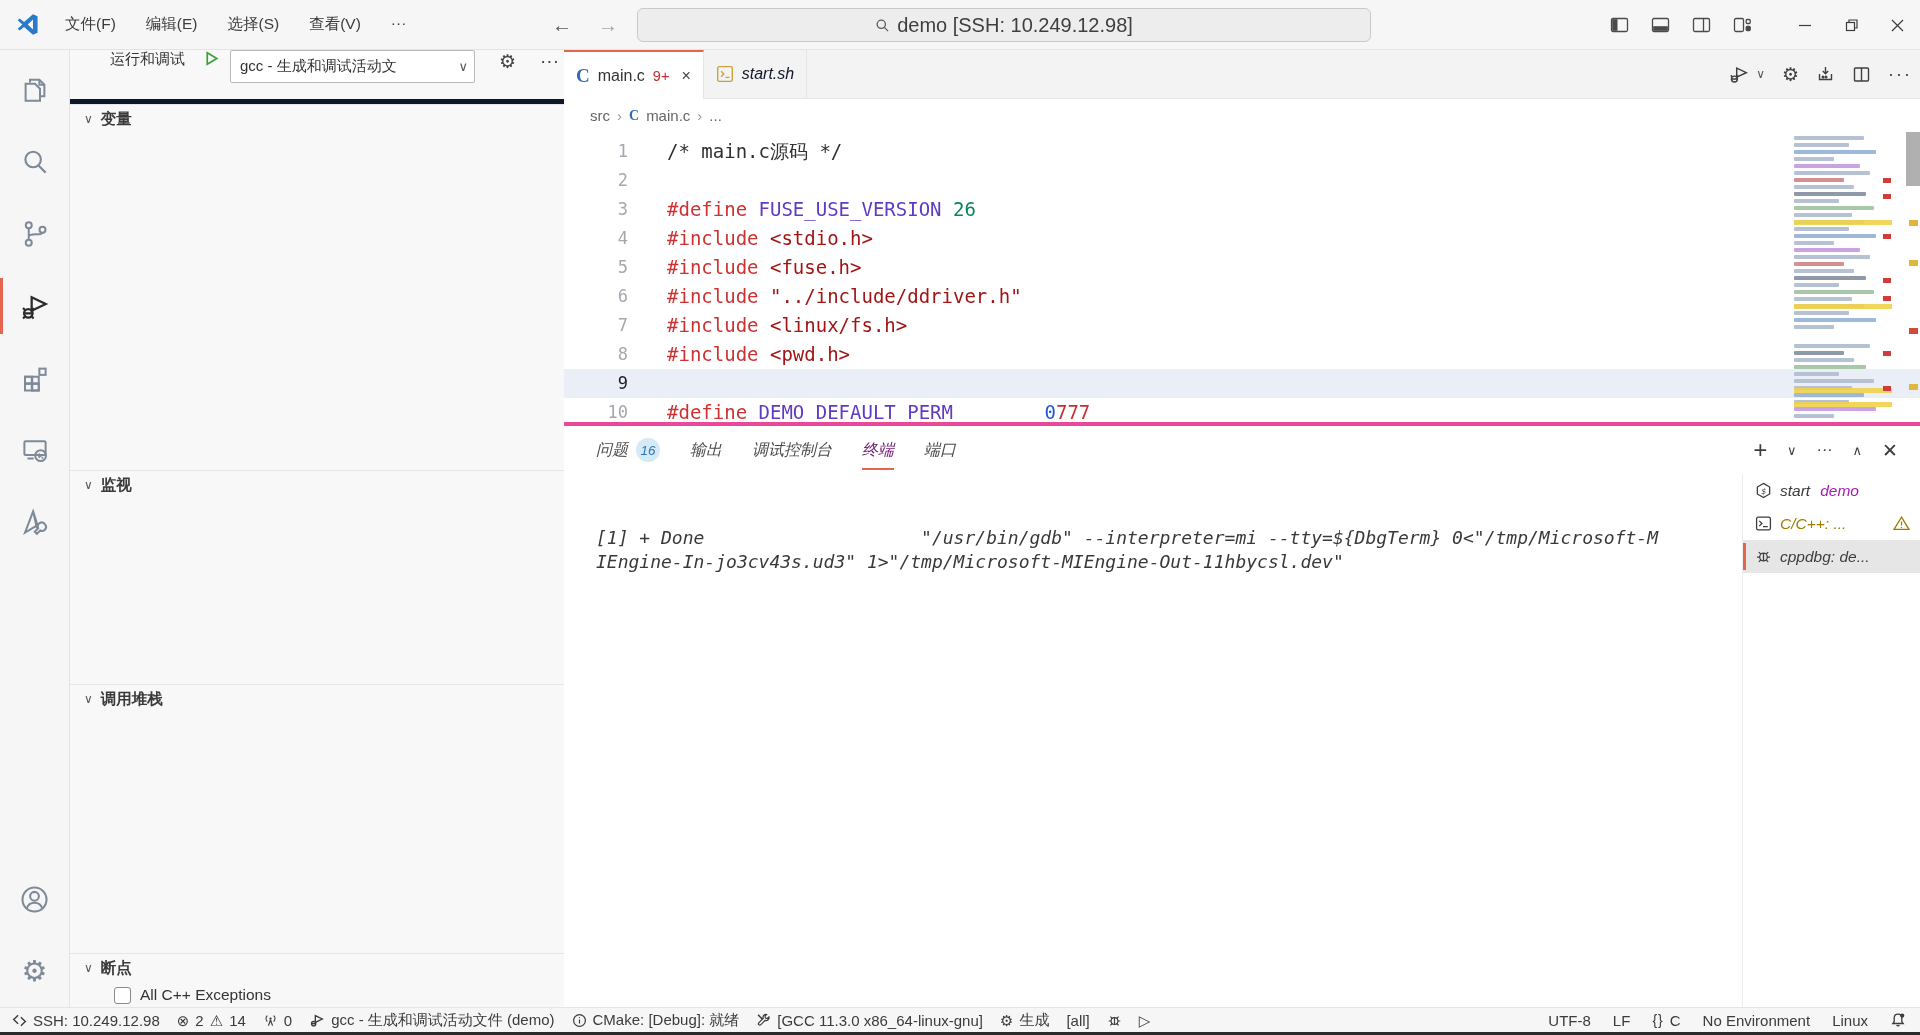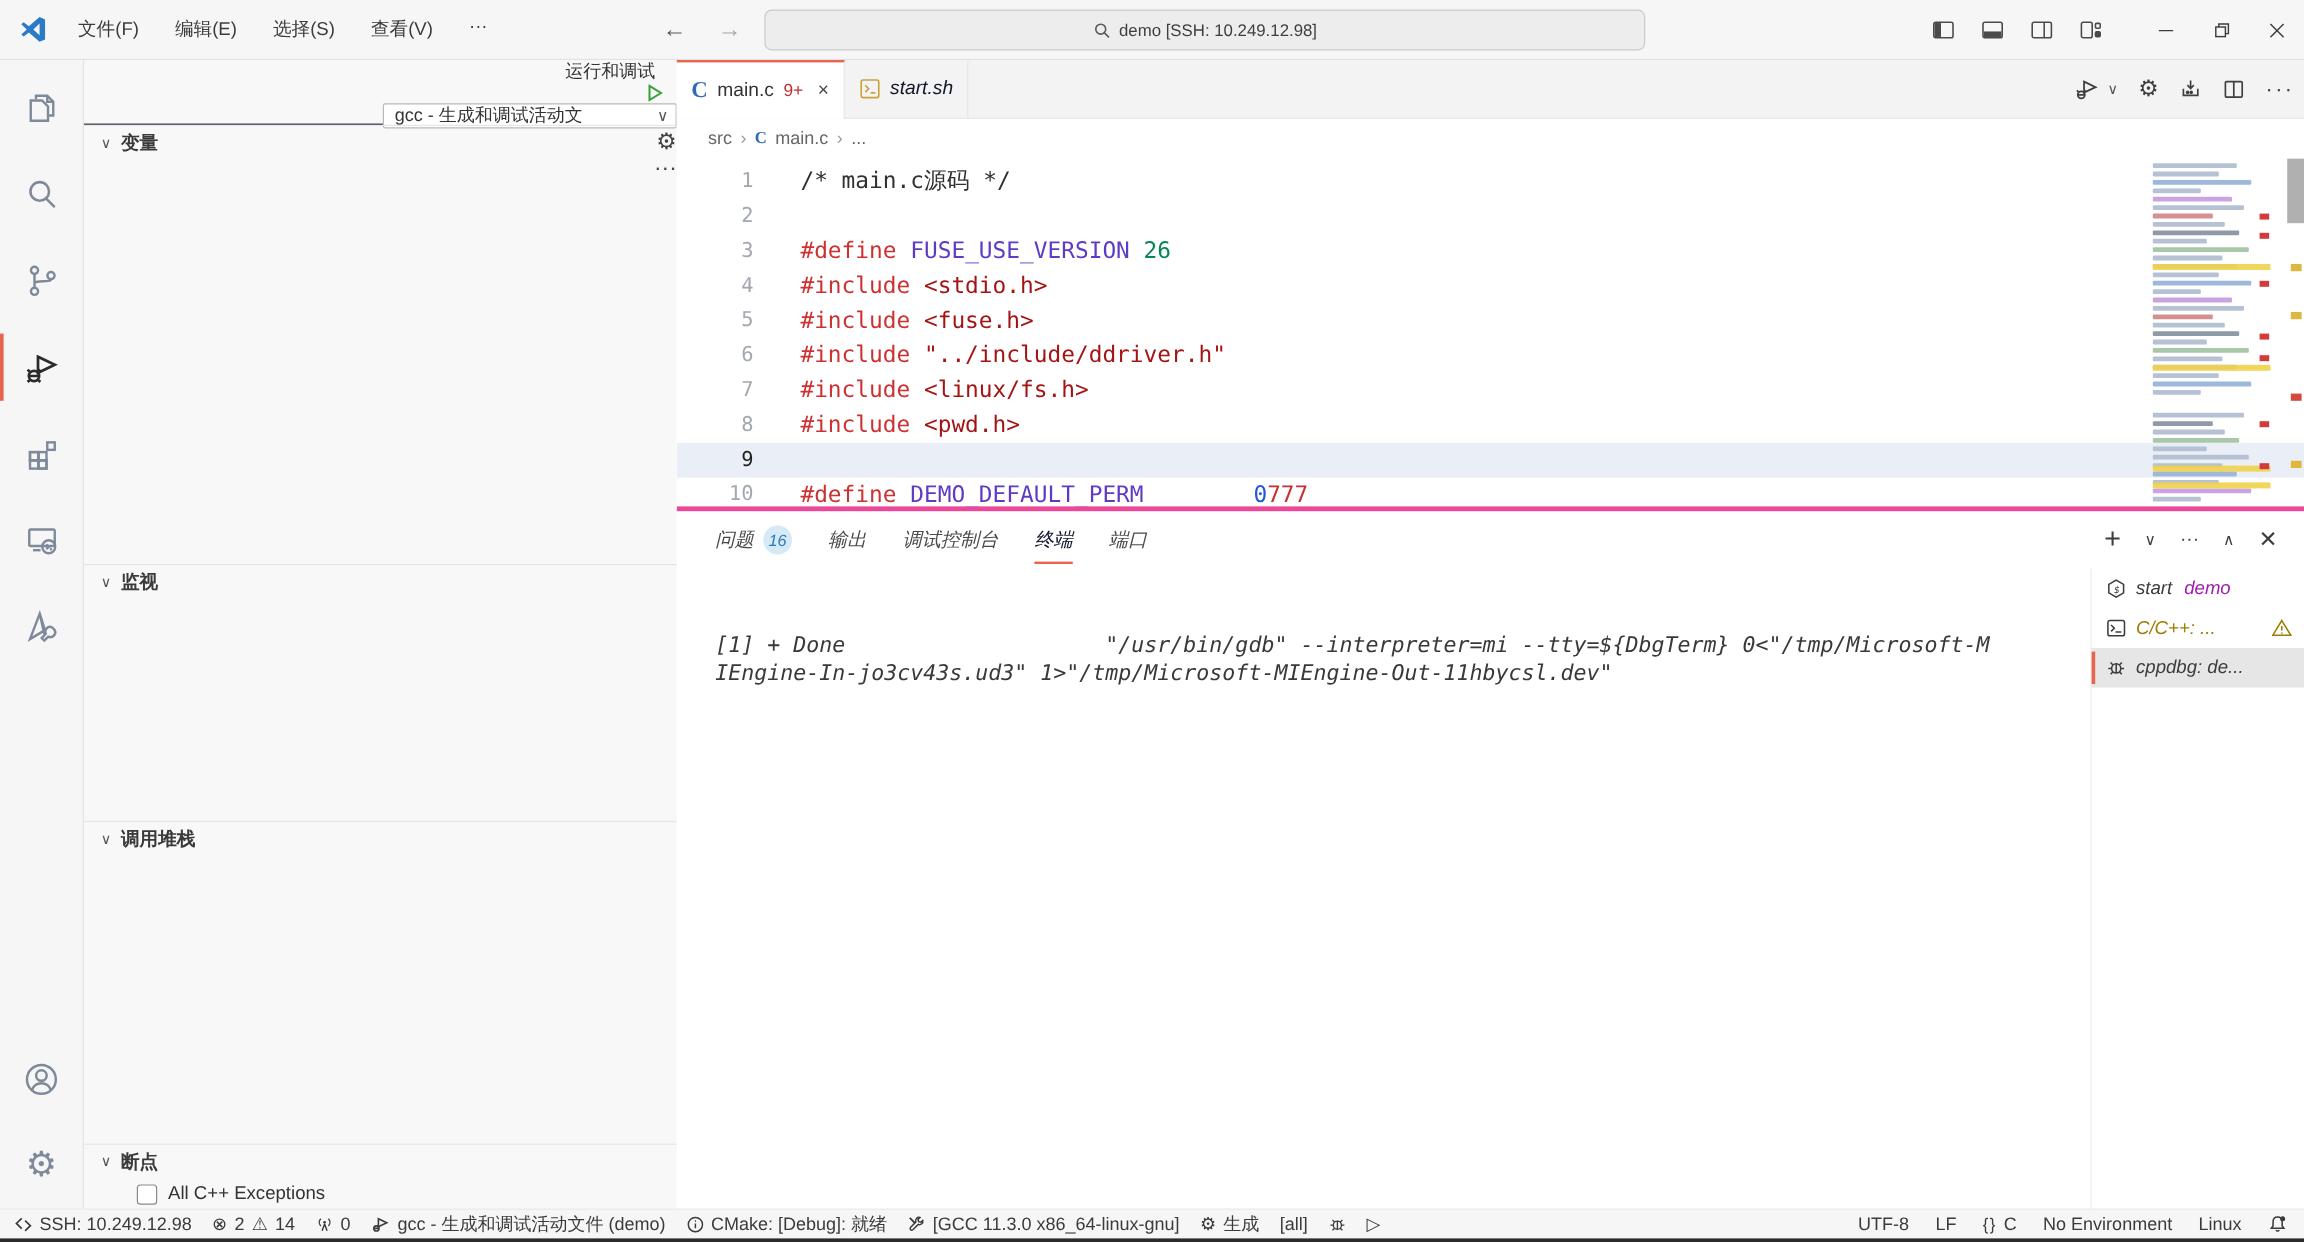--- a/index.html
+++ b/index.html
@@ -10,39 +10,39 @@
   
   .titlebar { position:relative; height:50px; background:#f6f6f6; border-bottom:1px solid #e3e3e3;
     display:flex; align-items:center; }
   .logo { margin-left:16px; }
   .menus { display:flex; gap:30px; margin-left:26px; font-size:15.5px; color:#3c3c3c; }
   .menus span { cursor:default; }
   .nav-arrows { position:absolute; left:552px; top:0; height:50px; display:flex; gap:26px; align-items:center; font-size:20px; }
   .nav-back { color:#585858; } .nav-fwd { color:#a8a8a8; }
   .searchbox { position:absolute; left:637px; top:8px; width:734px; height:34px; background:#ededed;
     border:1px solid #c9c9c9; border-radius:6px; display:flex; align-items:center; justify-content:center;
-    gap:7px; font-size:14px; color:#3f3f3f; }
+    gap:7px; font-size:20px; color:#3f3f3f; }
   .tb-right { position:absolute; right:0; top:0; height:50px; display:flex; align-items:center; }
   .layout-icons { display:flex; gap:22px; margin-right:30px; }
   .winbtn { width:46px; height:50px; display:flex; align-items:center; justify-content:center; }
 
   
   .main { display:flex; height:957px; }
 
   
   .activitybar { width:70px; background:#f6f6f6; border-right:1px solid #e4e4e4; display:flex;
     flex-direction:column; padding-top:4px; }
   .ab-btn { position:relative; height:72px; display:flex; align-items:center; justify-content:center; }
   .ab-btn.active::before { content:""; position:absolute; left:0; top:8px; width:3px; height:56px; background:#e5654e; }
   .ab-spacer { flex:1; }
   .glyph-gear { font-size:29px; color:#7e8a99; line-height:1; }
 
   
   .sidebar { width:494px; background:#f8f8f8; display:flex; flex-direction:column; font-size:16px; }
-  .sb-toolbar { height:54px; display:flex; align-items:flex-end; border-bottom:1px solid #0f172a; padding-left:40px;flex-direction:column; }
+  .sb-toolbar { height:54px; display:flex; align-items:flex-start; border-bottom:5px solid #0f172a; padding-left:40px; }
   .sb-title { font-size:15px; color:#333; margin-right:18px; white-space:nowrap; }
   .sb-play { color:#3aa13a; margin-right:10px; }
   .sb-select { width:245px; height:33px; background:#fff; border:1px solid #b9b9b9; border-radius:2px;
     display:flex; align-items:center; padding:0 6px 0 9px; font-size:15px; color:#333; }
   .sb-select .val { flex:1; white-space:nowrap; overflow:hidden; }
   .sb-select .chev { color:#555; font-size:13px; }
   .sb-tool-ico { margin-left:24px; color:#444; font-size:19px; }
   .section-h { height:29px; display:flex; align-items:center; gap:8px; padding-left:14px;
     border-top:1px solid #e6e6e6; font-weight:bold; color:#3a3a3a; font-size:15.5px; }
   .section-h:first-of-type { border-top:none; }
@@ -93,21 +93,21 @@
   .minimap { position:absolute; right:28px; top:4px; width:98px; height:282px; }
   .mm-line { height:4px; margin-bottom:3px; border-radius:1px; }
   .mm-mark { position:absolute; }
   .ruler { position:absolute; right:0; top:0; width:14px; height:290px; }
   .sb-thumb { position:absolute; right:0; top:0; width:14px; height:54px; background:#6f6f6f; opacity:.55; }
 
   
   .panel { flex:1; border-top:4px solid #ec4899; display:flex; flex-direction:column; min-height:0;font-style:italic; }
   .phead { height:48px; display:flex; align-items:center; padding-left:32px; position:relative; }
   .ptab { margin-right:30px; font-size:16px; color:#4a4a4a; height:48px; display:flex; align-items:center; gap:8px; position:relative; }
-  .ptab.active { color:#0f172a;text-align:right; }
+  .ptab.active { color:#701a75;text-align:right; }
   .ptab.active::after { content:""; position:absolute; left:0; right:0; bottom:4px; height:2.5px; background:#e5654e; }
   .pbadge { background:#d6e9f7; color:#2a7ab9; font-size:13.5px; min-width:24px; height:24px; border-radius:12px;
     display:flex; align-items:center; justify-content:center; padding:0 4px; }
   .p-actions { position:absolute; right:22px; top:0; height:48px; display:flex; align-items:center; gap:20px; color:#3d3d3d; }
   .p-actions .plus { font-size:24px; font-weight:300; }
   .p-actions .sm { font-size:13px; }
   .p-actions .x { font-size:19px; }
   .pbody { flex:1; display:flex; min-height:0; }
   .term { flex:1; padding:52px 0 0 32px; font-family:"DejaVu Sans Mono",monospace; font-size:18px; color:#393939; }
   .tline { height:24px; line-height:24px; white-space:pre; }

